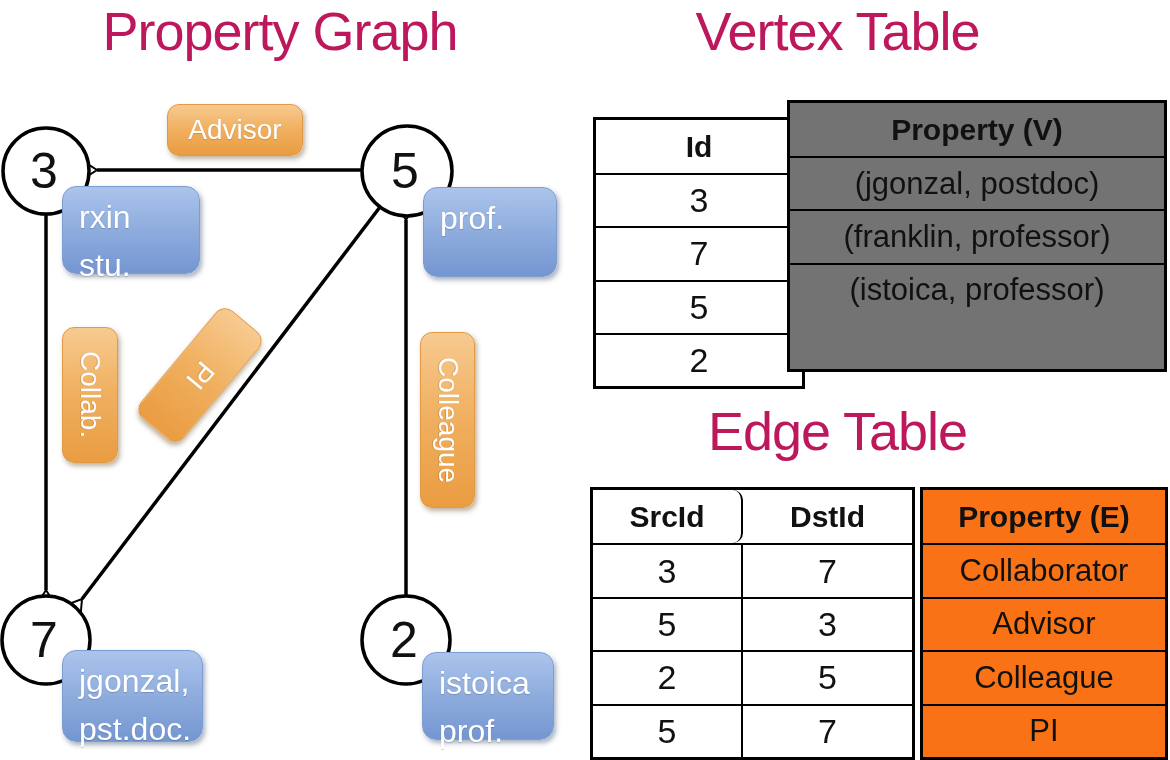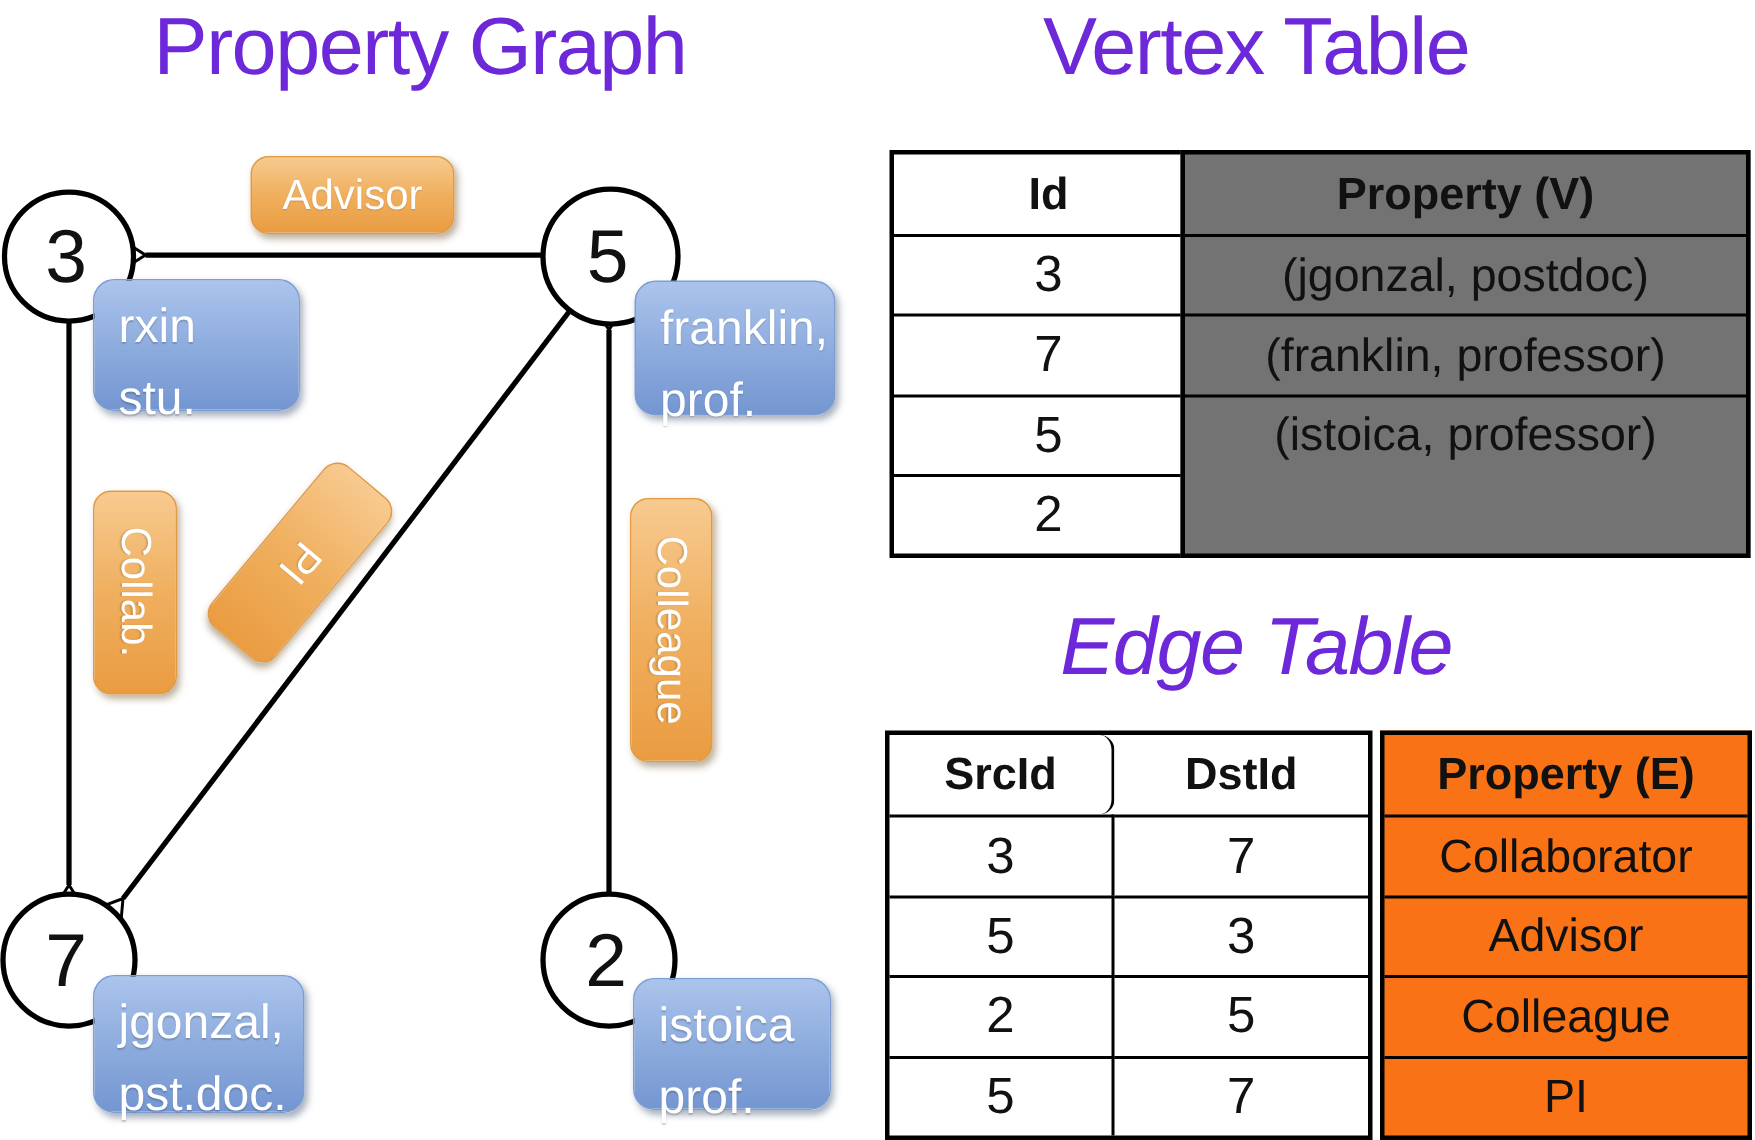--- a/index.html
+++ b/index.html
@@ -13,26 +13,26 @@
     font-family: "Liberation Sans", sans-serif;
     color: #111;
   }
   
   .big-title {
     position: absolute;
     text-align: center;
     font-size: 54px;
     font-weight: 400;
     letter-spacing: -1px;
-    color: #6d28d9;
+    color: #be185d;
     white-space: nowrap;
   }
   #title-graph  { left: 0;   top: 16;  width: 560px; }
   #title-vertex { left: 585px; top: 20; width: 505px; }
-  #title-edge   { left: 585px; top: 400px; width: 505px; font-style: italic; }
+  #title-edge   { left: 585px; top: 400px; width: 505px; }
 
   
   svg.graph { position: absolute; left: 0; top: 0; }
   .node-circle { fill: #ffffff; stroke: #000; stroke-width: 3.5px; }
   .edge-line   { stroke: #000; stroke-width: 3.5px; fill: none; }
   .node-num {
     font-family: "Liberation Sans", sans-serif;
     font-size: 50px;
     fill: #111;
     text-anchor: middle;
@@ -89,21 +89,21 @@
     display: flex;
     align-items: center;
     justify-content: center;
     font-size: 31px;
     border-top: 2px solid #000;
     white-space: nowrap;
   }
   .tbl .num { font-size: 34px; }
   .tbl .th  { font-weight: bold; font-size: 30px; }
 
-  #vt-id   { left: 593px; top: 100px; width: 212px; height: 272px; grid-template-rows: repeat(5, 1fr); }
+  #vt-id   { left: 593px; top: 117px; width: 212px; height: 272px; grid-template-rows: repeat(5, 1fr); }
   #vt-prop { left: 787px; top: 100px; width: 380px; height: 272px; grid-template-rows: repeat(5, 1fr); background: #737373; }
   #vt-id .c:first-child, #vt-prop .c:first-child { border-top: none; }
 
   #et-srcdst { left: 590px; top: 487px; width: 325px; height: 273px;
                grid-template-columns: 150px 1fr; grid-template-rows: repeat(5, 1fr); }
   #et-srcdst .c:nth-child(-n+2) { border-top: none; border-radius: 10px; }
   #et-srcdst .c:nth-child(odd)  { border-right: 2px solid #000; }
   #et-prop { left: 920px; top: 487px; width: 248px; height: 273px; grid-template-rows: repeat(5, 1fr); background: #f97316; }
   #et-prop .c:first-child { border-top: none; }
 </style>
@@ -137,21 +137,20 @@
     <text class="node-num" x="405" y="188">5</text>
     <text class="node-num" x="44" y="657">7</text>
     <text class="node-num" x="404" y="657">2</text>
   </svg>
 
   <div class="vbox" id="vbox-3">
     <div>rxin</div>
     <div>stu.</div>
   </div>
   <div class="vbox" id="vbox-5">
-    <div>franklin,</div>
     <div>prof.</div>
   </div>
   <div class="vbox" id="vbox-7">
     <div>jgonzal,</div>
     <div>pst.doc.</div>
   </div>
   <div class="vbox" id="vbox-2">
     <div>istoica</div>
     <div>prof.</div>
   </div>

